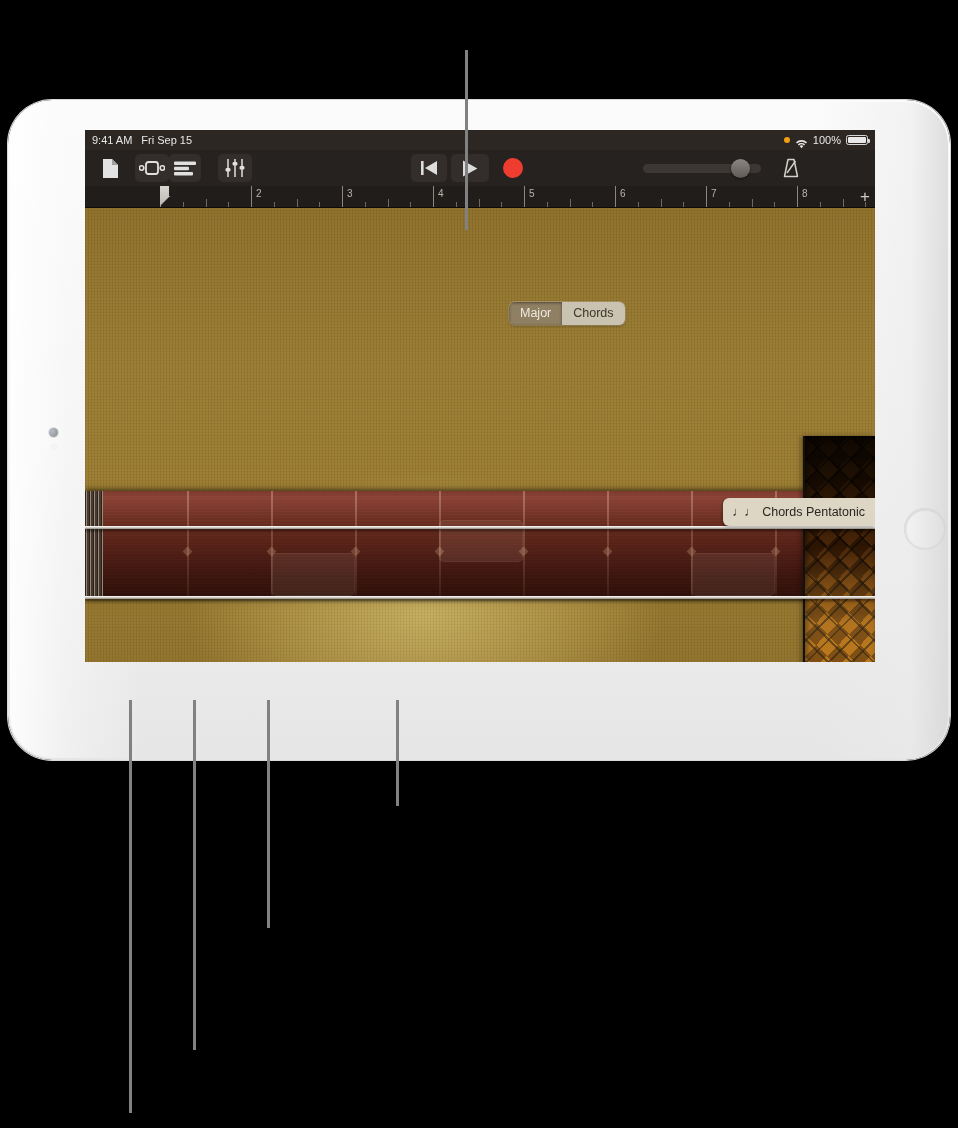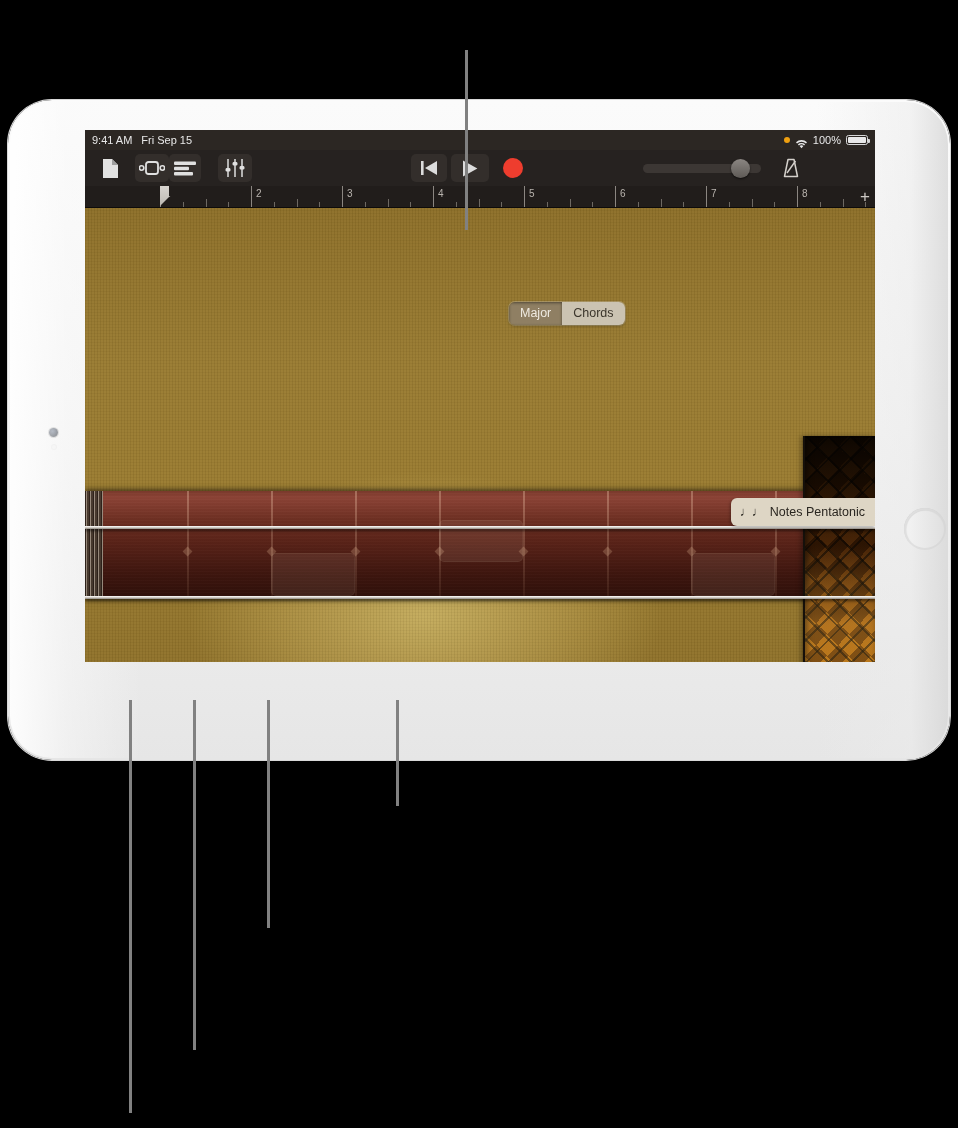--- a/index.html
+++ b/index.html
@@ -348,21 +348,21 @@
 
       <div class="seg">
         <div class="on">Major</div>
         <div class="off">Chords</div>
       </div>
 
       <div class="body"></div>
 
       <div class="scale-tag">
         <span class="glyph">♩♩</span>
-        <span>Notes Pentatonic</span>
+        <span>Chords Pentatonic</span>
       </div>
 
       <div class="neck">
         <div class="fret" style="left:102px;"></div>
         <div class="fret" style="left:186px;"></div>
         <div class="fret" style="left:270px;"></div>
         <div class="fret" style="left:354px;"></div>
         <div class="fret" style="left:438px;"></div>
         <div class="fret" style="left:522px;"></div>
         <div class="fret" style="left:606px;"></div>

